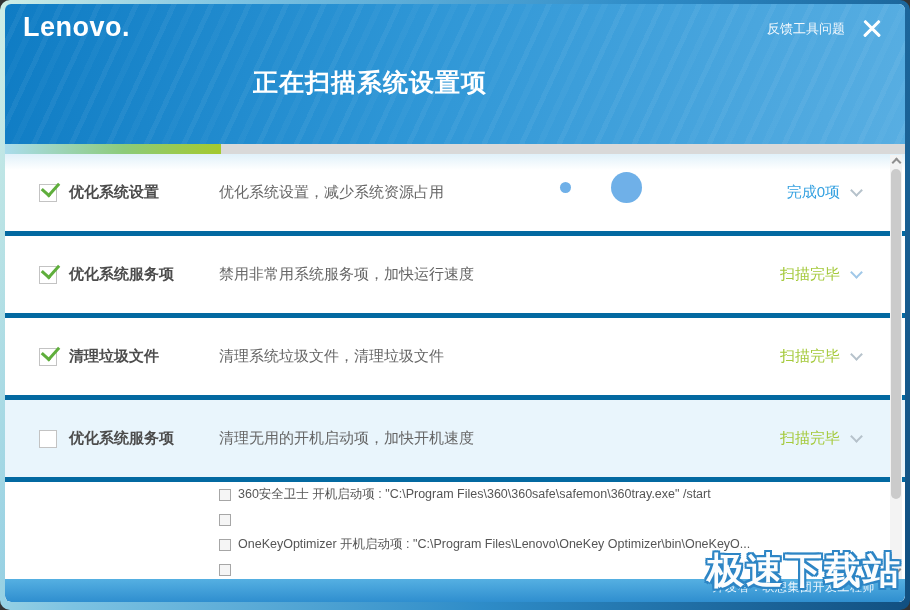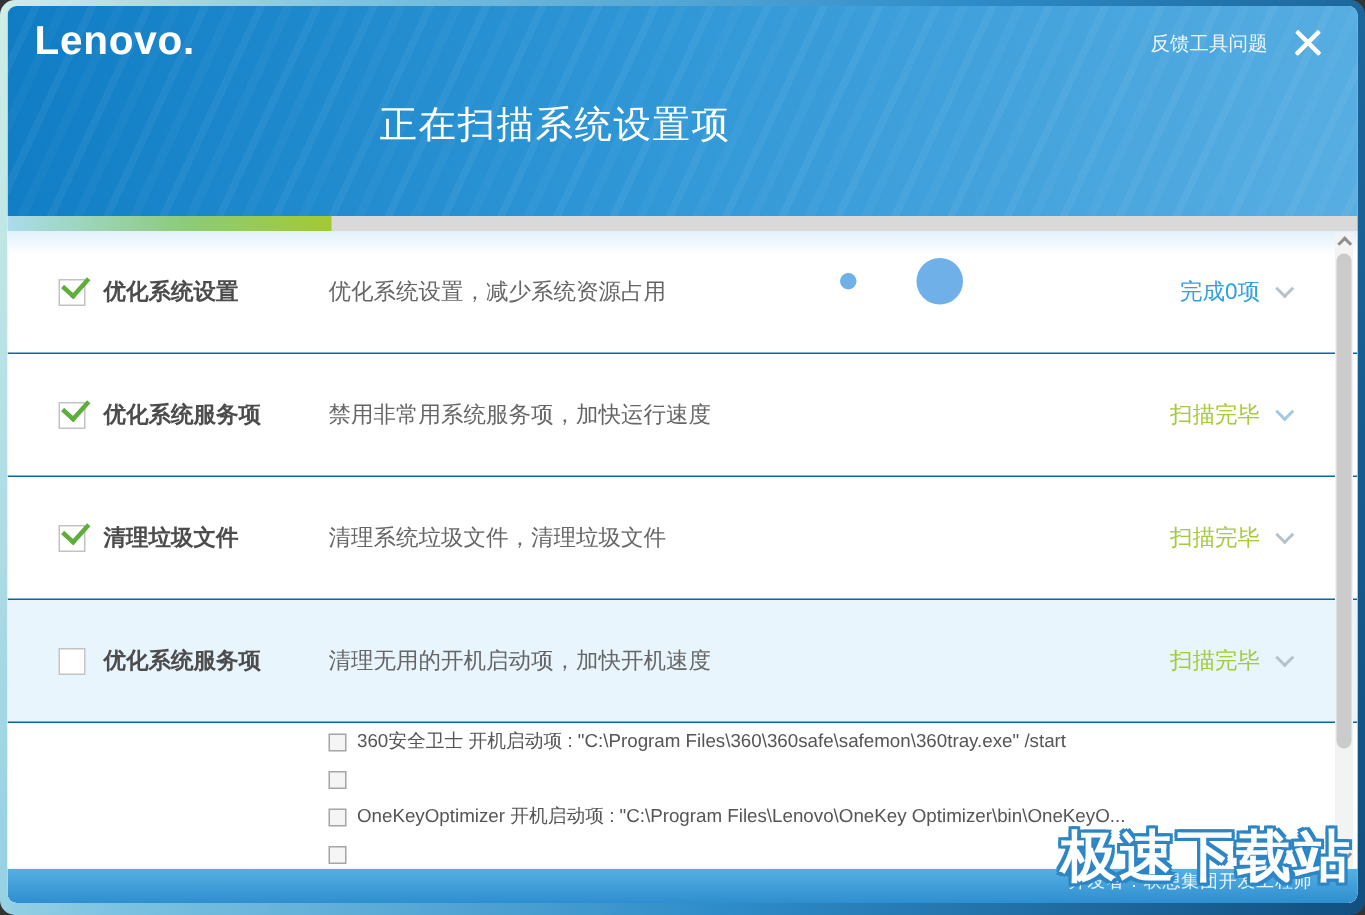--- a/index.html
+++ b/index.html
@@ -36,40 +36,40 @@
   .feedback-link { color:#f2f8fd; font-size:13px; cursor:pointer; }
   .close-x { position:relative; width:22px; height:22px; cursor:pointer; }
   .close-x::before, .close-x::after {
     content:""; position:absolute; left:0; top:9px; width:22px; height:3.4px;
     background:#fff; border-radius:1px;
   }
   .close-x::before { transform:rotate(45deg); }
   .close-x::after  { transform:rotate(-45deg); }
   .page-title {
     position:absolute; left:248px; top:62px; z-index:2;
-    color:#fff; font-size:25px; font-weight:400; letter-spacing:1px;
+    color:#fff; font-size:25px; font-weight:700; letter-spacing:1px;
   }
 
   
   .progress { height:10px; flex:0 0 10px; background:#d9d9d9; position:relative; }
   .progress-fill {
     height:100%; width:216px;
     background:linear-gradient(to right,#aadcec 0%,#8ccb7a 55%,#a4c92f 100%);
   }
 
   
   .content { position:relative; flex:1 1 auto; background:#fff; overflow:hidden; }
   .content::before {
     content:""; position:absolute; left:0; top:0; right:0; height:16px;
     background:linear-gradient(#e0f1fa, rgba(255,255,255,0)); pointer-events:none; z-index:4;
   }
 
   .row {
     position:relative; display:flex; align-items:center;
-    height:82px; padding-left:34px; border-bottom:1px solid #0369a1;
+    height:82px; padding-left:34px; border-bottom:5px solid #0369a1;
     background:#fff;
   }
   .row.expanded { background:#e9f5fc; }
   .cbx {
     position:relative; width:18px; height:18px; margin-right:12px;
     background:#fff; border:1px solid #c3c3c3; flex:0 0 18px;
   }
   .cbx.checked::after {
     content:""; position:absolute; left:2px; top:-3px; width:14px; height:8px;
     border-left:3px solid #5fae3c; border-bottom:3px solid #5fae3c;

